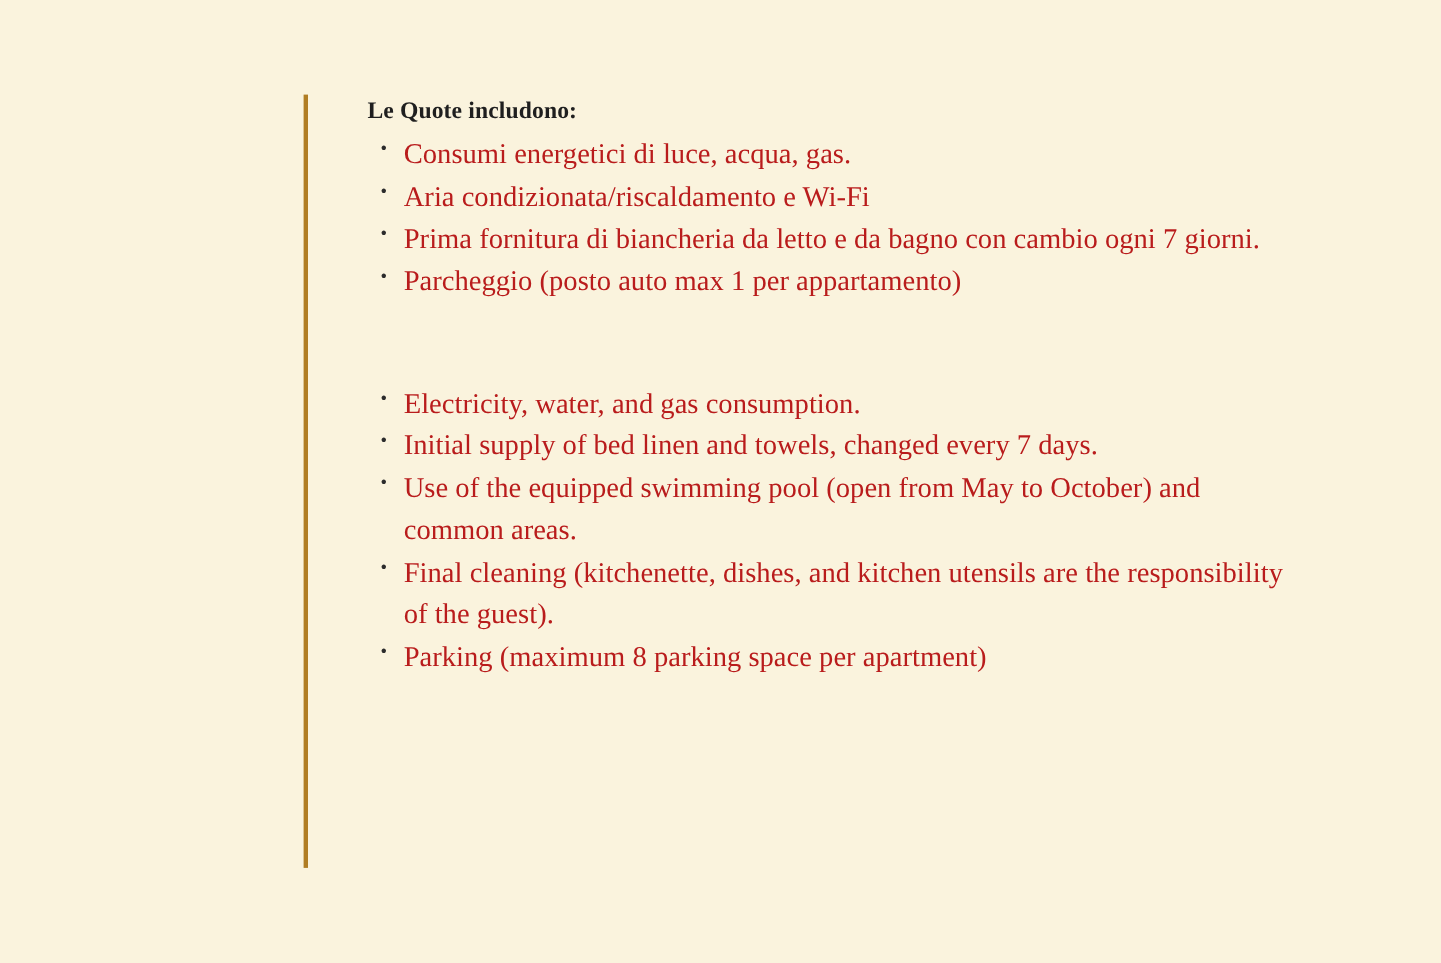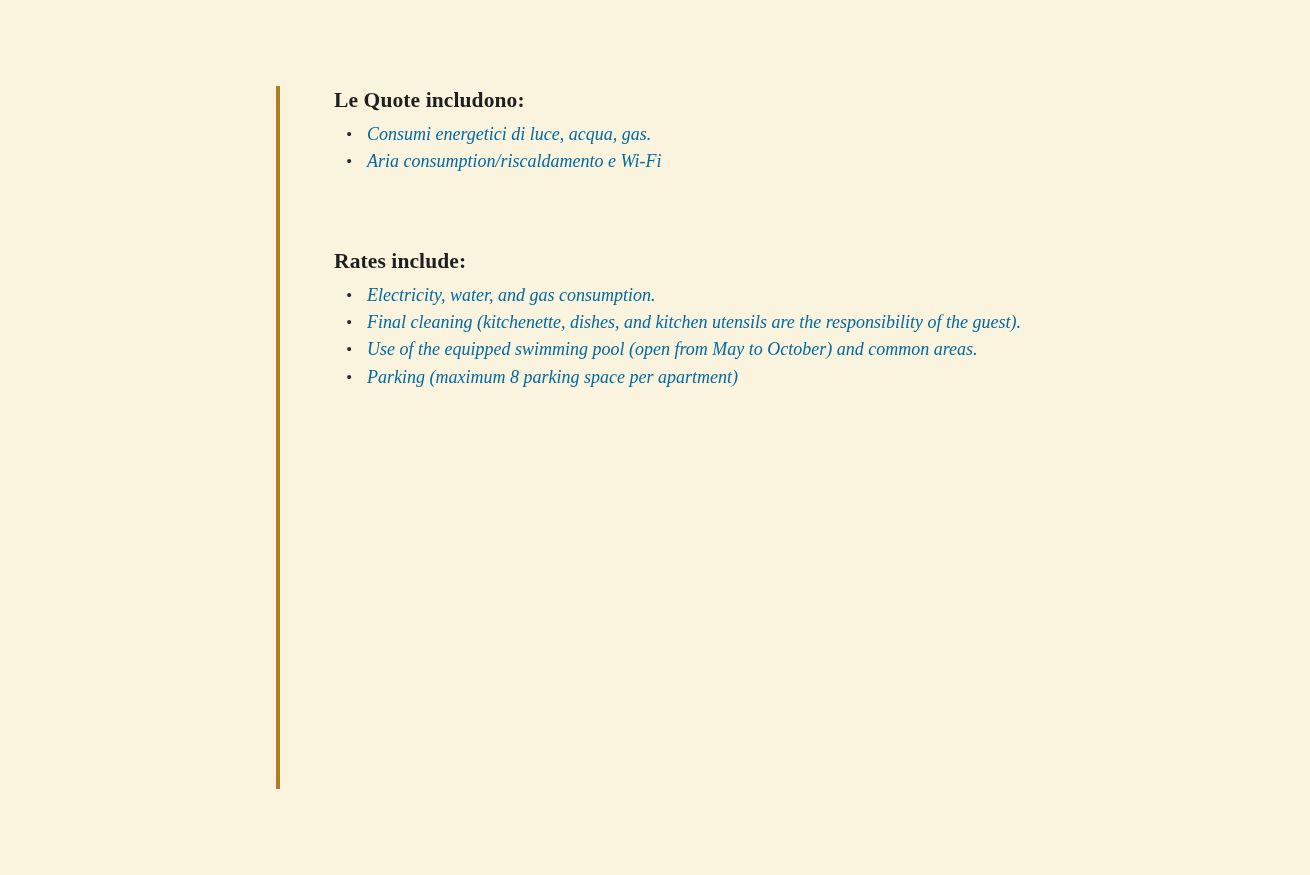--- a/index.html
+++ b/index.html
@@ -51,26 +51,25 @@
     line-height: 1.35;
   }
   ul.item-list {
     list-style: none;
     margin: 0;
     padding: 0;
   }
   ul.item-list li {
     position: relative;
     padding-left: 33px;
-    font-size: 18px;
+    font-size: 26px;
     line-height: 1.45;
-    color: #0369a1;
+    color: #b91c1c;
     margin: 0 0 1px 0;
     max-width: 790px;
-    font-style: italic;
   }
   ul.item-list li::before {
     content: "\2022";
     position: absolute;
     left: 12px;
     top: -1px;
     font-size: 17px;
     color: #2b2b2b;
     line-height: 1.8;
   }
@@ -86,31 +85,33 @@
 
 <div class="page">
   <div class="content-wrap">
     <div class="accent-rule"></div>
     <div class="blocks">
 
       <div class="block first-block">
         <div class="block-title">Le Quote includono:</div>
         <ul class="item-list">
           <li>Consumi energetici di luce, acqua, gas.</li>
-          <li> Aria consumption/riscaldamento e Wi-Fi</li>
+          <li> Aria condizionata/riscaldamento e Wi-Fi</li>
+          <li>Prima fornitura di biancheria da letto e da bagno con cambio ogni 7 giorni.</li>
+          <li>Parcheggio (posto auto max 1 per appartamento)</li>
         </ul>
       </div>
 
       <div class="block-gap"></div>
 
       <div class="block second-block">
-        <div class="block-title">Rates include:</div>
         <ul class="item-list">
           <li>Electricity, water, and gas consumption.</li>
+          <li>Initial supply of bed linen and towels, changed every 7 days.</li>
+          <li>Use of the equipped swimming pool (open from May to October) and common areas.</li>
           <li>Final cleaning (kitchenette, dishes, and kitchen utensils are the responsibility of the guest).</li>
-          <li>Use of the equipped swimming pool (open from May to October) and common areas.</li>
           <li>Parking (maximum 8 parking space per apartment)</li>
         </ul>
       </div>
 
     </div>
   </div>
 </div>
 
 </body></html>

